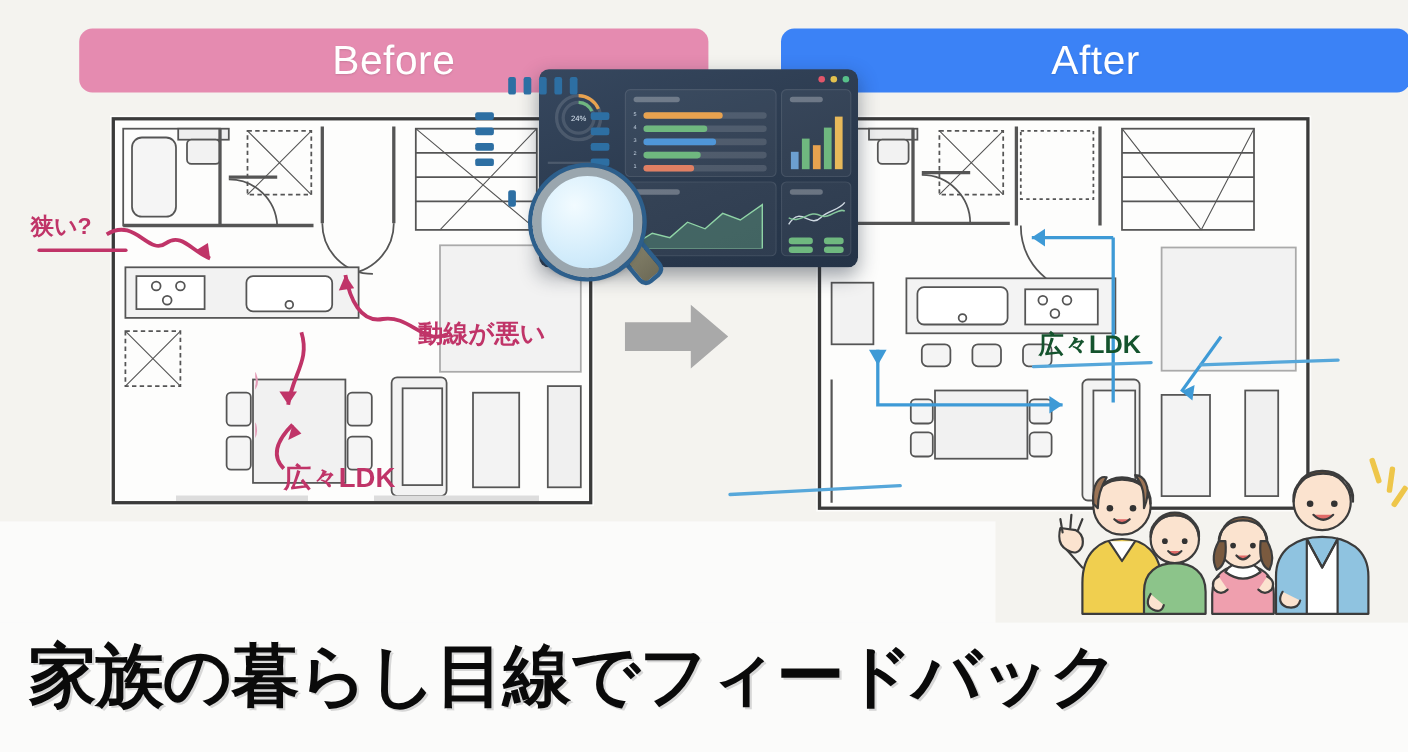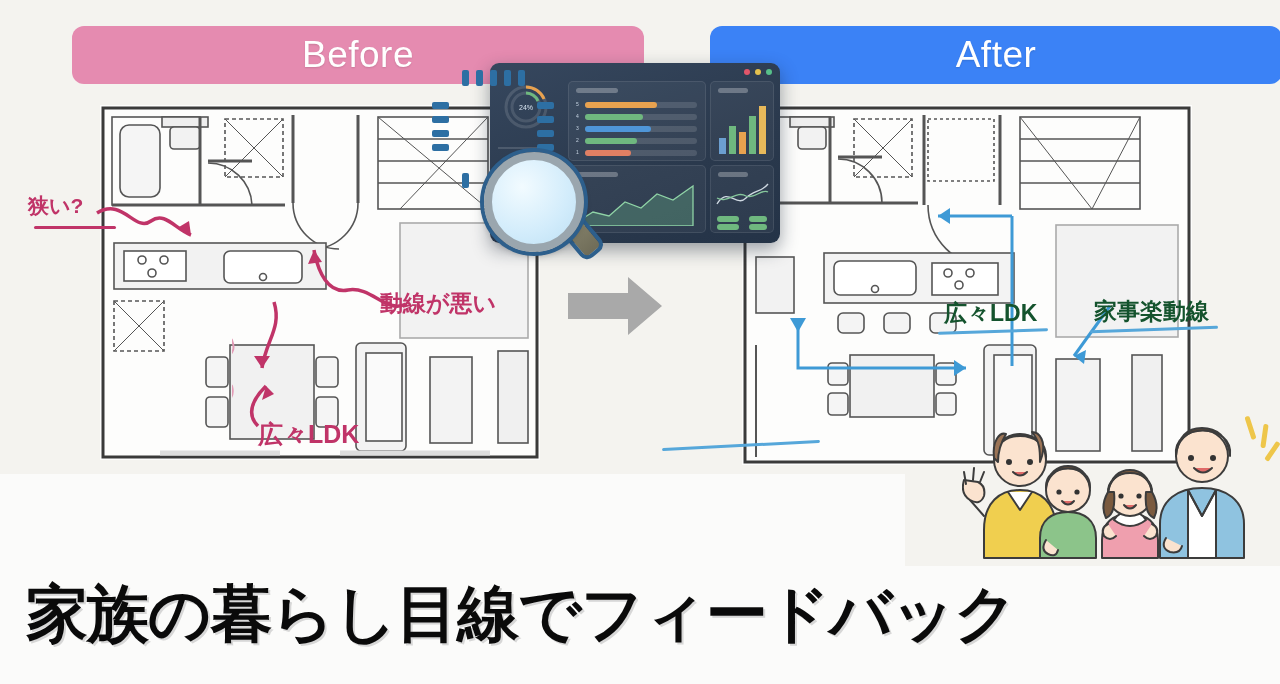--- a/index.html
+++ b/index.html
@@ -272,21 +272,20 @@
     <path d="M18 20 L30 12 L30 28 Z" fill="#3e9ad6"></path>
   </svg>
   <svg style="position:absolute;left:1060px;top:300px;width:60px;height:80px">
     <path d="M50 6 L14 56" stroke="#3e9ad6" stroke-width="3" fill="none"></path>
     <path d="M14 56 L26 50 L24 64 Z" fill="#3e9ad6"></path>
   </svg>
 
   <div class="anno blue" style="left:944px;top:298px;font-size:23px;">広々LDK</div>
   <div class="uline blue" style="left:938px;top:330px;width:110px;transform:rotate(-2deg);"></div>
 
-  <div class="anno blue" style="left:1094px;top:296px;font-size:23px;">家事楽動線</div>
   <div class="uline blue" style="left:1090px;top:328px;width:128px;transform:rotate(-2deg);"></div>
 
   <div class="uline blue" style="left:662px;top:444px;width:158px;transform:rotate(-3deg);"></div>
 
   <div id="dash">
     <div class="titlebar">
       <span class="dot r"></span>
       <span class="dot y"></span>
       <span class="dot g"></span>
     </div>

